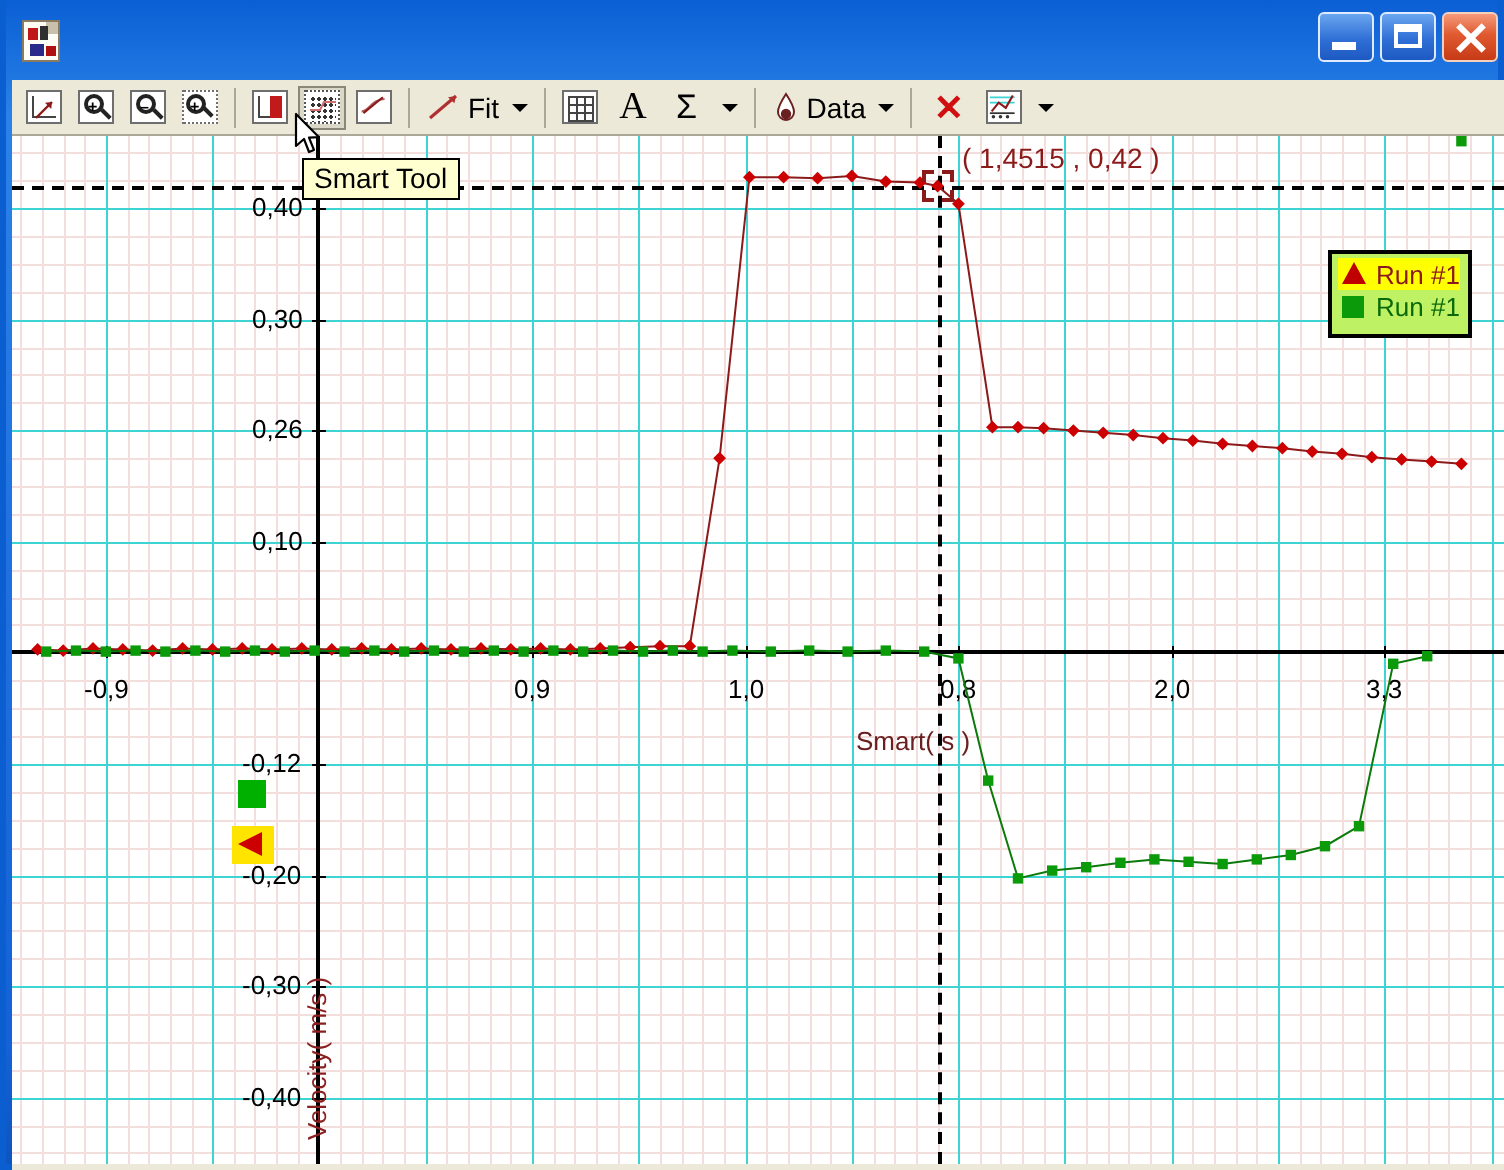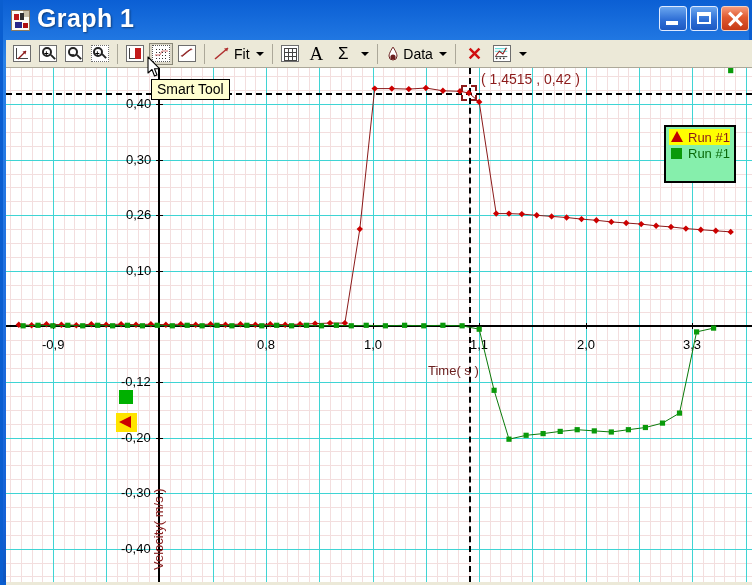--- a/index.html
+++ b/index.html
@@ -105,21 +105,21 @@
                 transform:rotate(-90deg);transform-origin:left top;}
 
   .dashH{position:absolute;left:0;width:746px;height:0;border-top:2px dashed #000;}
   .dashV{position:absolute;top:0;width:0;height:514px;border-left:2px dashed #000;}
 
   .coord-lbl{position:absolute;font-size:14px;color:#8b1a1a;white-space:nowrap;
              font-family:"Liberation Sans",sans-serif;}
   .smartbox{position:absolute;width:16px;height:16px;}
   .smartbox i{position:absolute;background:#8b1a1a;}
 
-  .legend{position:absolute;border:2px solid #000;background:#86efac;padding:2px 4px 20px 3px;}
+  .legend{position:absolute;border:2px solid #000;background:#bef264;padding:2px 4px 6px 3px;}
   .leg-row{display:flex;align-items:center;height:16px;}
   .leg-row.hl{background:#ffff00;}
   .leg-sym{width:16px;height:14px;position:relative;margin-right:3px;}
   .tri{position:absolute;left:2px;top:1px;width:0;height:0;border-left:6px solid transparent;
        border-right:6px solid transparent;border-bottom:11px solid #c00000;}
   .sq{position:absolute;left:2px;top:2px;width:11px;height:11px;background:#0a9a0a;}
   .leg-txt{font-size:13px;white-space:nowrap;}
   .leg-txt.r{color:#8b1a1a;} .leg-txt.g{color:#0a6a0a;}
 
   .marker-sq{position:absolute;width:14px;height:14px;background:#00b000;}
@@ -136,21 +136,20 @@
 <div class="window">
 
   <div class="titlebar">
     <div class="title-icon">
       <div class="fold"></div>
         <div class="m1"></div>
         <div class="m2"></div>
       <div class="m3"></div>
         <div class="m4"></div>
     </div>
-    <div class="title-text">Graph 1</div>
     <div class="winbtns">
       <div class="wb min">
           <div class="g-min"></div>
         </div>
       <div class="wb max">
           <div class="g-max"></div>
         </div>
       <div class="wb close">
           <div class="g-x1"></div>
           <div class="g-x2"></div>
@@ -443,25 +442,25 @@
         <div class="tick-lbl" style="top: 306px; left: 115px;">-0,12</div>
         <div class="ytick-mark" style="left: 150px; top: 370px;"></div>
         <div class="tick-lbl" style="top: 362px; left: 115px;">-0,20</div>
         <div class="ytick-mark" style="left: 150px; top: 425px;"></div>
         <div class="tick-lbl" style="top: 417px; left: 115px;">-0,30</div>
         <div class="ytick-mark" style="left: 150px; top: 481px;"></div>
         <div class="tick-lbl" style="top: 473px; left: 115px;">-0,40</div>
         <div class="xtick-mark" style="left: 47px; top: 255px;"></div>
         <div class="tick-lbl" style="top: 269px; left: 36px;">-0,9</div>
         <div class="xtick-mark" style="left: 260px; top: 255px;"></div>
-        <div class="tick-lbl" style="top: 269px; left: 251px;">0,8</div>
+        <div class="tick-lbl" style="top: 269px; left: 251px;">0,9</div>
         <div class="xtick-mark" style="left: 367px; top: 255px;"></div>
         <div class="tick-lbl" style="top: 269px; left: 358px;">1,0</div>
         <div class="xtick-mark" style="left: 473px; top: 255px;"></div>
-        <div class="tick-lbl" style="top: 269px; left: 464px;">1,1</div>
+        <div class="tick-lbl" style="top: 269px; left: 464px;">0,8</div>
         <div class="xtick-mark" style="left: 580px; top: 255px;"></div>
         <div class="tick-lbl" style="top: 269px; left: 571px;">2,0</div>
         <div class="xtick-mark" style="left: 686px; top: 255px;"></div>
         <div class="tick-lbl" style="top: 269px; left: 677px;">3,3</div>
       </div>
 
     <svg class="series" id="serieslayer">
         <polyline points="12.8,256.7 25.6,257.3 40.5,256.2 55.4,256.7 70.3,257.3 85.3,256.2 100.2,256.7 115.1,256.2 130.0,256.7 144.9,256.2 159.9,256.7 174.8,256.2 189.7,256.7 204.6,256.2 219.5,256.7 234.5,256.2 249.4,256.7 264.3,256.2 279.2,256.7 294.1,256.2 309.1,255.6 324.0,255.1 338.9,255.1 353.8,161.1 368.7,20.6 385.8,20.6 402.8,21.1 419.9,20.0 436.9,22.8 454.0,23.3 462.8,25.0 473.2,33.9 490.2,145.6 503.0,145.6 515.8,146.1 530.7,147.3 545.6,148.4 560.6,149.5 575.5,151.1 590.4,152.3 605.3,153.9 620.2,155.0 635.2,156.1 650.1,157.8 665.0,158.9 679.9,160.6 694.8,161.7 709.8,162.8 724.7,163.9" fill="none" stroke="#8b1a1a" stroke-width="1"></polyline>
         <polygon points="12.8,253.5 16.0,256.7 12.8,259.9 9.6,256.7" fill="#cc0000"></polygon>
         <polygon points="25.6,254.1 28.8,257.3 25.6,260.5 22.4,257.3" fill="#cc0000"></polygon>
@@ -565,21 +564,21 @@
         <i style="left:0;top:0;width:2px;height:6px;"></i>
       <i style="right:0;top:0;width:6px;height:2px;"></i>
         <i style="right:0;top:0;width:2px;height:6px;"></i>
       <i style="left:0;bottom:0;width:6px;height:2px;"></i>
         <i style="left:0;bottom:0;width:2px;height:6px;"></i>
       <i style="right:0;bottom:0;width:6px;height:2px;"></i>
         <i style="right:0;bottom:0;width:2px;height:6px;"></i>
     </div>
     <div class="coord-lbl" id="coordlbl" style="left: 475px; top: 3px;">( 1,4515 , 0,42 )</div>
 
-    <div class="axis-title-x" id="xtitle" style="top: 295px; left: 422px;">Time( s )</div>
+    <div class="axis-title-x" id="xtitle" style="top: 295px; left: 422px;">Smart( s )</div>
     <div class="axis-title-y" id="ytitle" style="left: 145px; top: 502px;">Velocity( m/s )</div>
 
     <div class="marker-sq" id="msq" style="left: 113px; top: 322px;"></div>
     <div class="marker-tri" id="mtri" style="left: 110px; top: 345px;">
         <i></i>
       </div>
 
     <div class="legend" id="legend" style="left: 658px; top: 57px;">
       <div class="leg-row hl">
         <div class="leg-sym">

